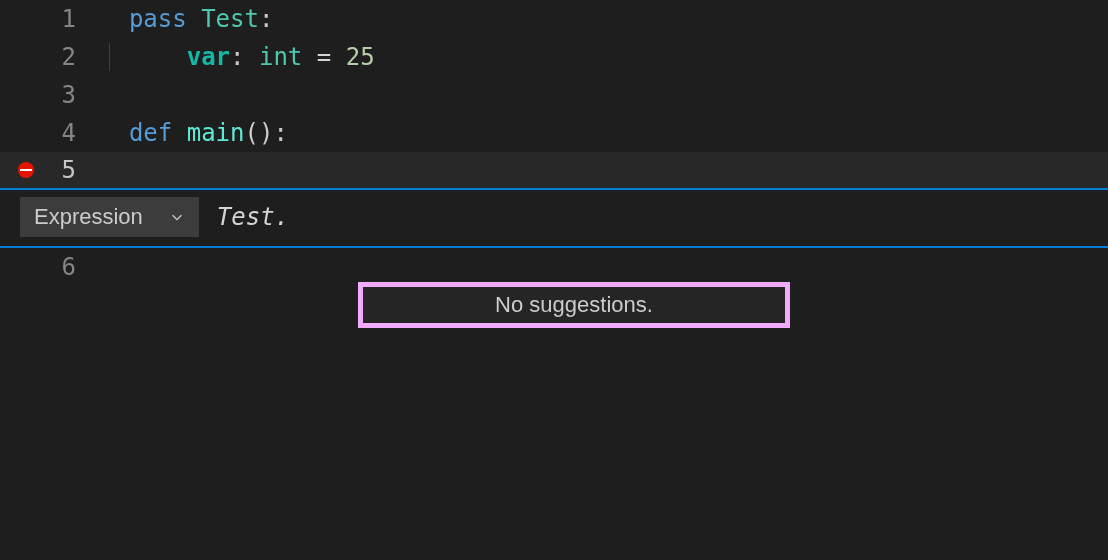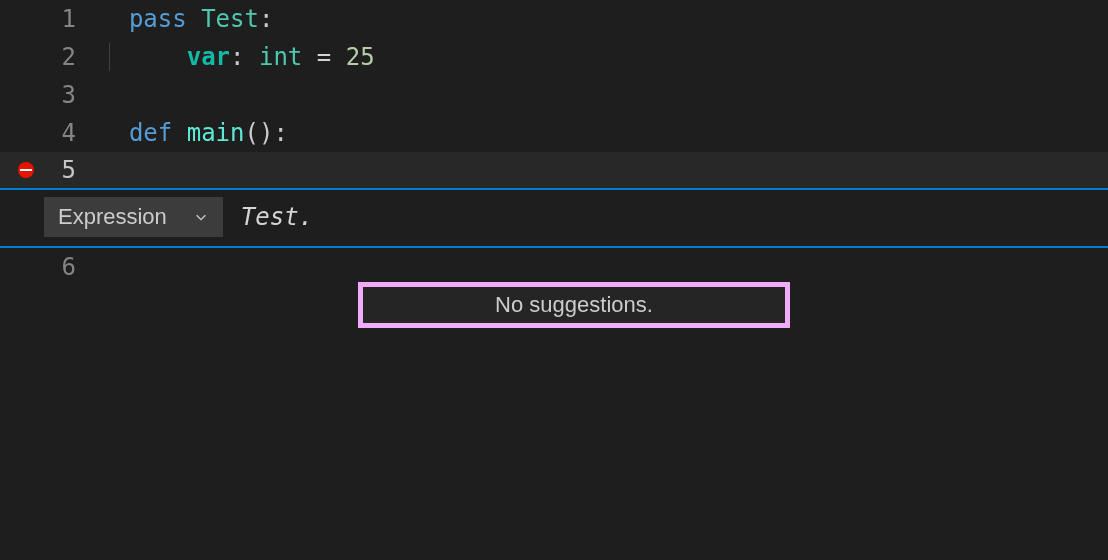--- a/index.html
+++ b/index.html
@@ -79,21 +79,21 @@
       margin-bottom: -2px;
     }
     .line-active .gutter {
       color: #c6c6c6;
     }
     .debug-bar {
       display: flex;
       align-items: center;
       height: 60px;
       border-bottom: 2px solid #007fd4;
-      padding-left: 44px;
+      padding-left: 20px;
       position: relative;
       z-index: 1;
     }
     .expression-dropdown {
       display: flex;
       align-items: center;
       background: #3c3c3c;
       height: 40px;
       padding: 0 14px;
       color: #cccccc;

